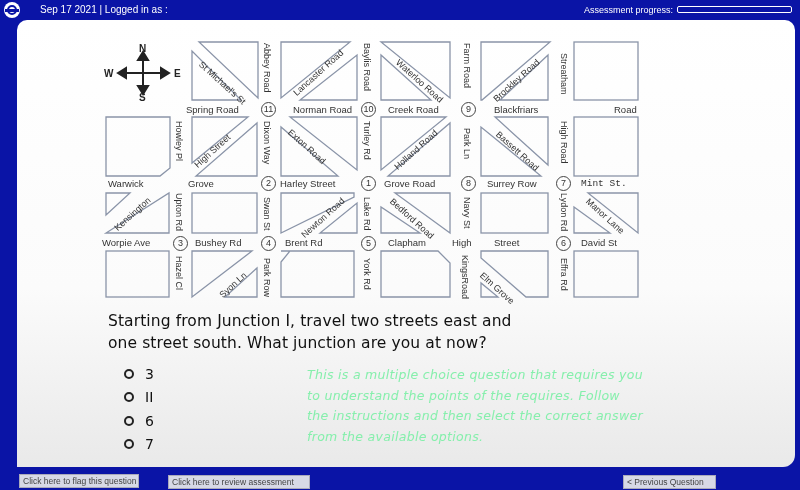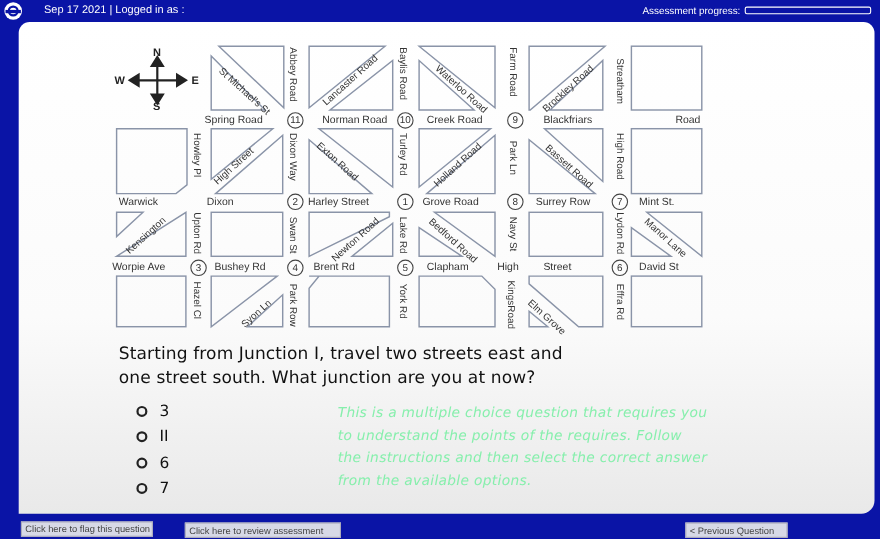--- a/index.html
+++ b/index.html
@@ -102,25 +102,25 @@
     <div class="compass-l" style="left:174px;top:68px;">E</div>
     <div class="compass-l" style="left:104px;top:68px;">W</div>
 
     <div id="street-labels">
         <div class="lbl" style="left: 186px; top: 105px;">Spring Road</div>
         <div class="lbl" style="left: 293px; top: 105px;">Norman Road</div>
         <div class="lbl" style="left: 388px; top: 105px;">Creek Road</div>
         <div class="lbl" style="left: 494px; top: 105px;">Blackfriars</div>
         <div class="lbl" style="left: 590px; top: 105px; margin-left: 24px;">Road</div>
         <div class="lbl" style="left: 108px; top: 179px;">Warwick</div>
-        <div class="lbl" style="left: 188px; top: 179px;">Dixon</div>
+        <div class="lbl" style="left: 188px; top: 179px;">Grove</div>
         <div class="lbl" style="left: 280px; top: 179px;">Harley Street</div>
         <div class="lbl" style="left: 384px; top: 179px;">Grove Road</div>
         <div class="lbl" style="left: 487px; top: 179px;">Surrey Row</div>
-        <div class="lbl" style="left: 581px; top: 179px;">Mint St.</div>
+        <div class="lbl" style="left: 581px; top: 179px; font-family: Liberation Mono, monospace;">Mint St.</div>
         <div class="lbl" style="left: 102px; top: 238px;">Worpie Ave</div>
         <div class="lbl" style="left: 195px; top: 238px;">Bushey Rd</div>
         <div class="lbl" style="left: 285px; top: 238px;">Brent Rd</div>
         <div class="lbl" style="left: 388px; top: 238px;">Clapham</div>
         <div class="lbl" style="left: 452px; top: 238px;">High</div>
         <div class="lbl" style="left: 494px; top: 238px;">Street</div>
         <div class="lbl" style="left: 581px; top: 238px;">David St</div>
         <div class="vlbl" style="left: 262px; top: 43px;">Abbey Road</div>
         <div class="vlbl" style="left: 362px; top: 43px;">Baylis Road</div>
         <div class="vlbl" style="left: 462px; top: 43px;">Farm Road</div>

